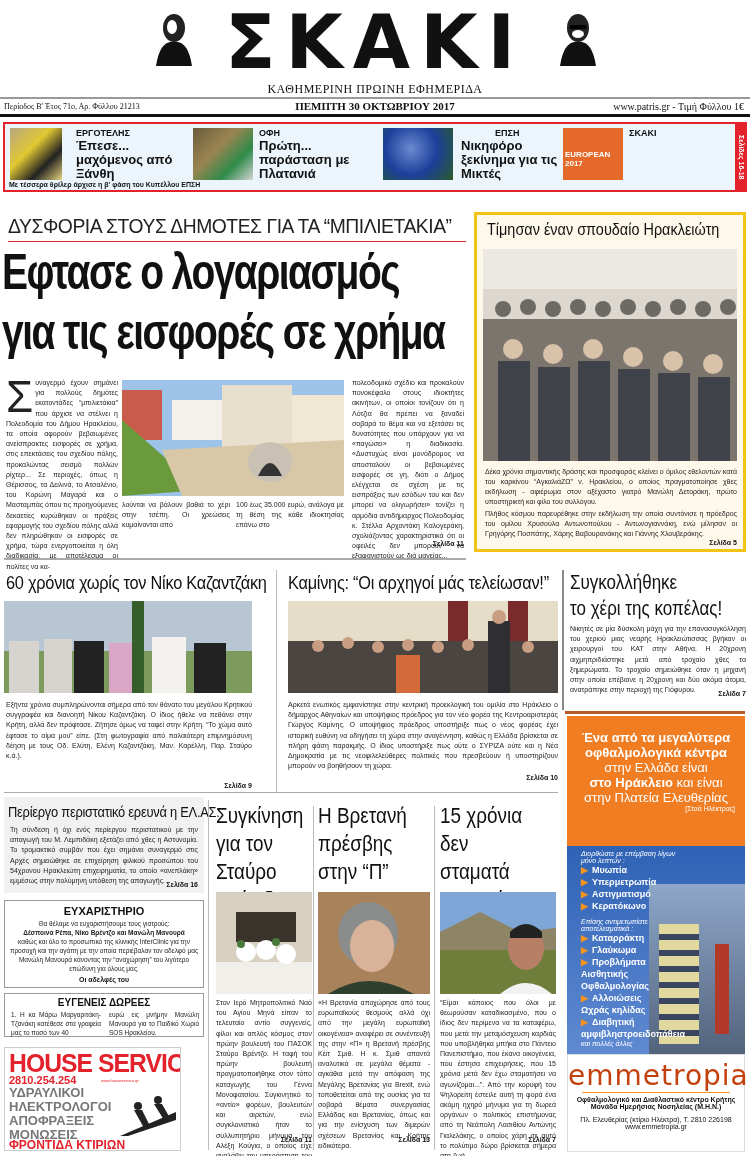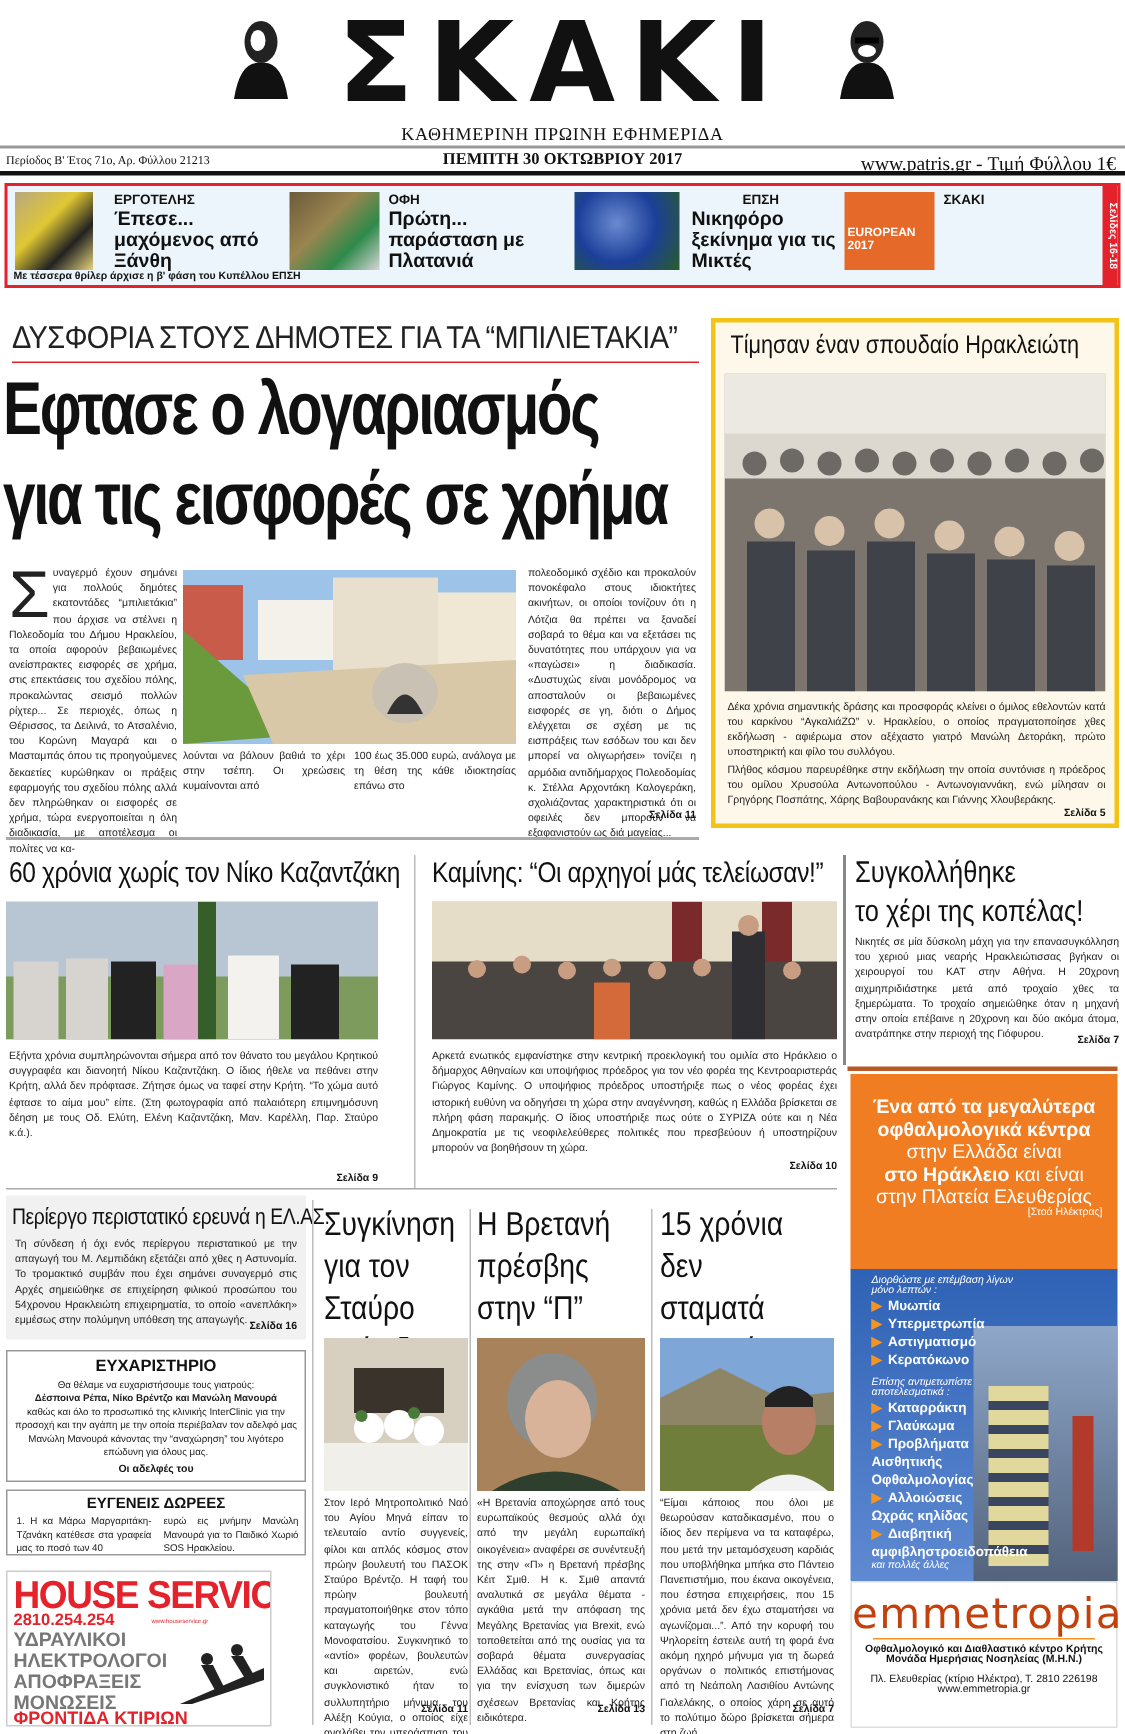--- a/index.html
+++ b/index.html
@@ -65,21 +65,21 @@
       <ellipse cx="22" cy="18" rx="11" ry="14" fill="#222"></ellipse>
       <rect x="14" y="15" width="16" height="4" fill="#000"></rect>
       <ellipse cx="22" cy="24" rx="6" ry="4" fill="#fff"></ellipse>
       <path d="M4 56 Q8 30 22 32 Q36 30 40 56 Z" fill="#111"></path>
     </svg>
 </div>
 <div class="abs subtitle">ΚΑΘΗΜΕΡΙΝΗ ΠΡΩΙΝΗ ΕΦΗΜΕΡΙΔΑ</div>
 <div class="abs rule1"></div>
 <div class="abs dateline" style="left:4px; font-size:8px; top:102px;">Περίοδος Β' Έτος 71ο, Αρ. Φύλλου 21213</div>
 <div class="abs dateline" style="left:0; width:750px; text-align:center; font-weight:bold; font-size:11px;">ΠΕΜΠΤΗ 30 ΟΚΤΩΒΡΙΟΥ 2017</div>
-<div class="abs dateline" style="right:6px; font-size:13px; top:101px;text-align:center;">www.patris.gr - Τιμή Φύλλου 1€</div>
+<div class="abs dateline" style="right:6px; font-size:10px; top:101px;text-align:center;">www.patris.gr - Τιμή Φύλλου 1€</div>
 <div class="abs rule2"></div>
 
 <div class="abs banner">
   <div class="abs banner-tab">Σελίδες 16-18</div>
 
   <div class="abs b-item" style="left:188px; width:190px;">
     <div class="b-photo" style="width:60px;background:linear-gradient(135deg,#6b5b3a,#9a8550 40%,#2e8a4a 70%,#d5d5d5);"></div>
     <div class="b-cat" style="left:66px;">ΟΦΗ</div>
     <div class="b-head" style="left:66px;">Πρώτη... παράσταση με Πλατανιά</div>
   </div>

